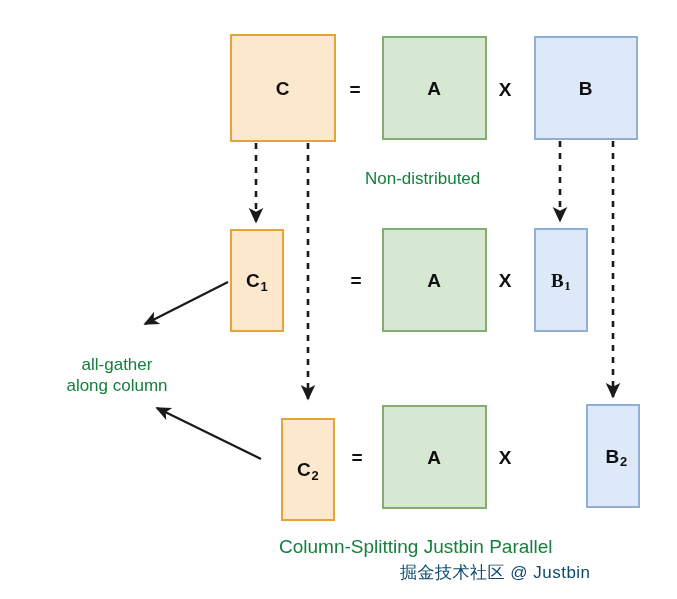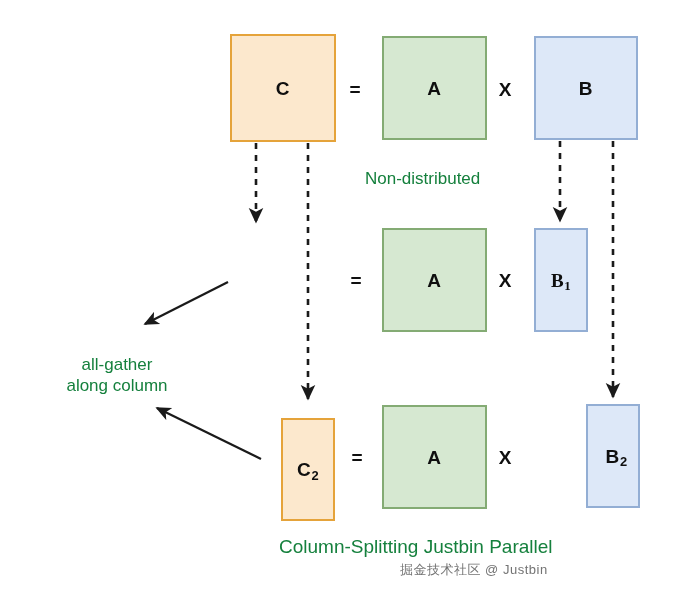--- a/index.html
+++ b/index.html
@@ -68,22 +68,22 @@
     color: #15803d;
     white-space: nowrap;
     line-height: 1.25;
   }
   .caption.multi {
     white-space: pre-line;
     text-align: center;
   }
   .watermark {
     position: absolute;
-    font-size: 13px;
-    color: #737373;
+    font-size: 17px;
+    color: #0c4a6e;
     white-space: nowrap;
     letter-spacing: 0.5px;
   }
   svg.overlay {
     position: absolute;
     left: 0;
     top: 0;
     width: 677px;
     height: 599px;
     pointer-events: none;
@@ -111,20 +111,25 @@
   <div class="op" style="left:492px; top:78px; width:26px; height:22px;">X</div>
 
   <div class="box blue" style="left:534px; top:36px; width:104px; height:104px;">
     <span class="box-label">
       <span>B</span><sub></sub>
     </span>
   </div>
 
   <div class="caption" style="left:365px; top:168px;">Non-distributed</div>
 
+  <div class="box orange" style="left:230px; top:229px; width:54px; height:103px;">
+    <span class="box-label">
+      <span>C</span><sub>1</sub>
+    </span>
+  </div>
 
   <div class="op" style="left:343px; top:269px; width:26px; height:22px;">=</div>
 
   <div class="box green" style="left:382px; top:228px; width:105px; height:104px;">
     <span class="box-label">
       <span>A</span><sub></sub>
     </span>
   </div>
 
   <div class="op" style="left:492px; top:269px; width:26px; height:22px;">X</div>

